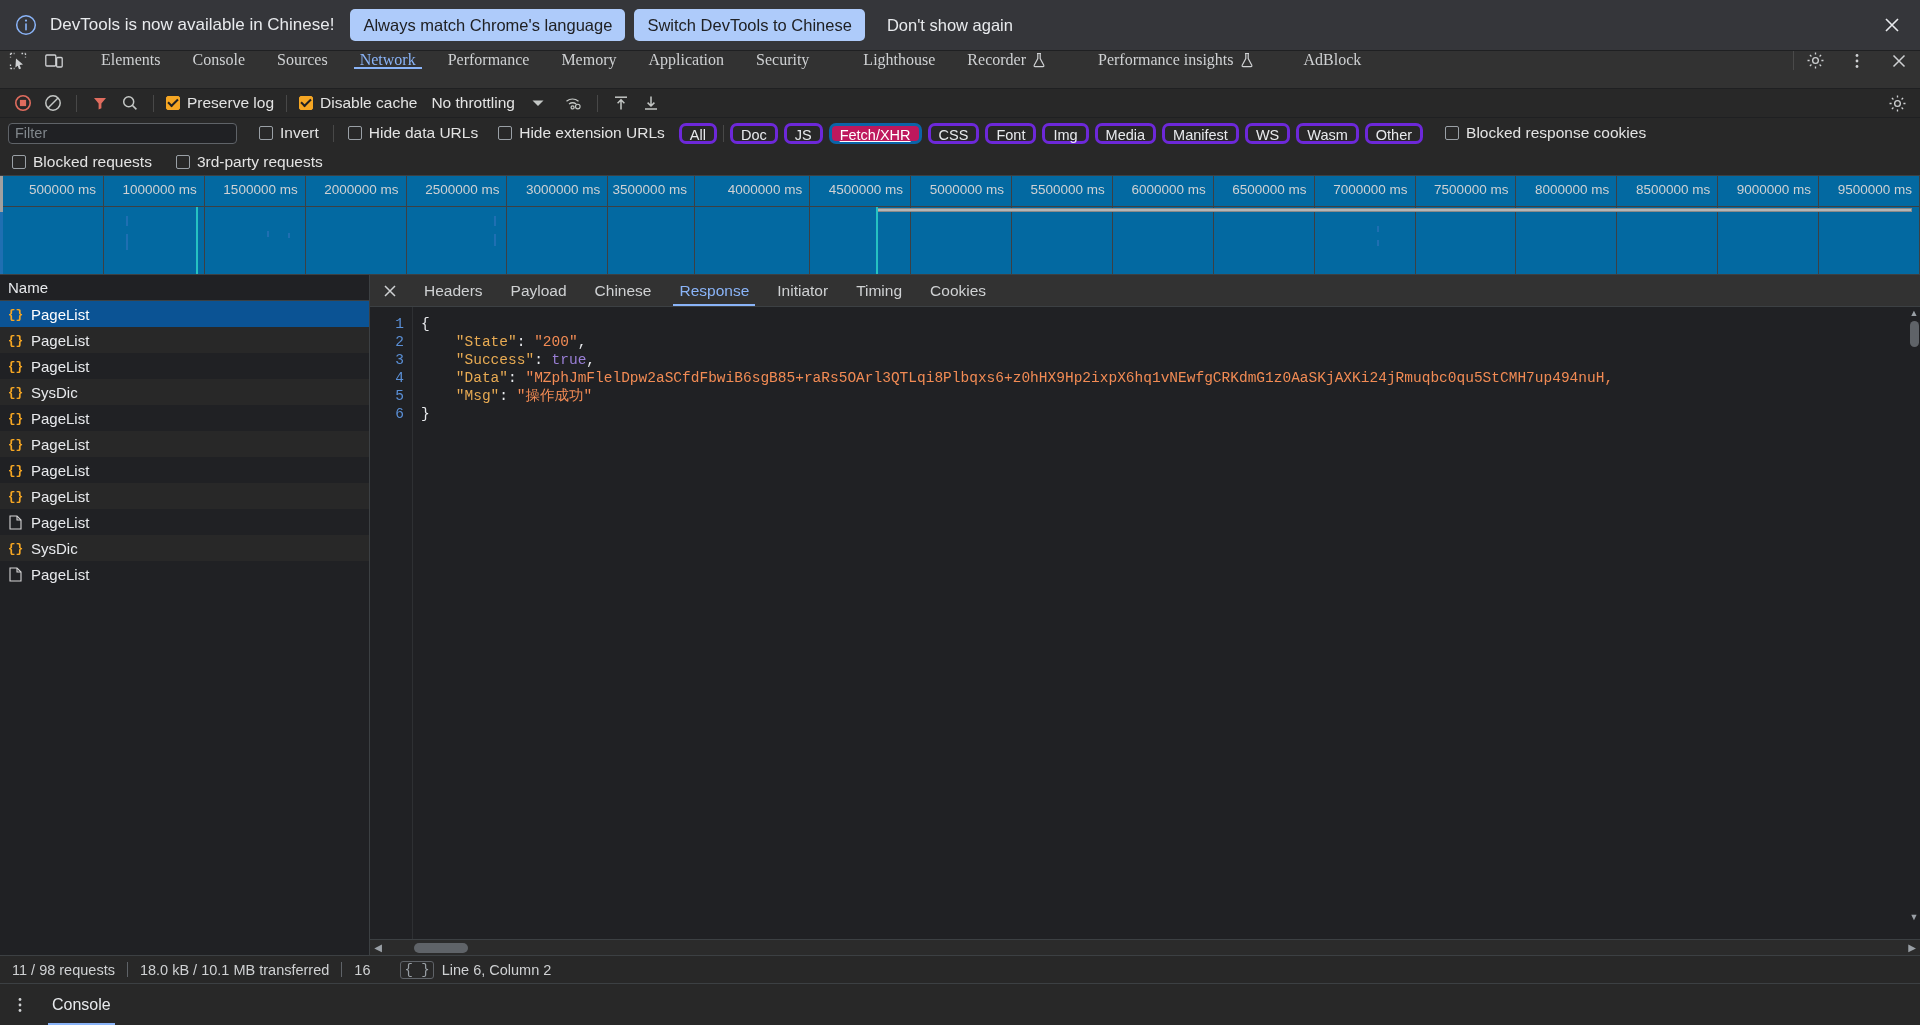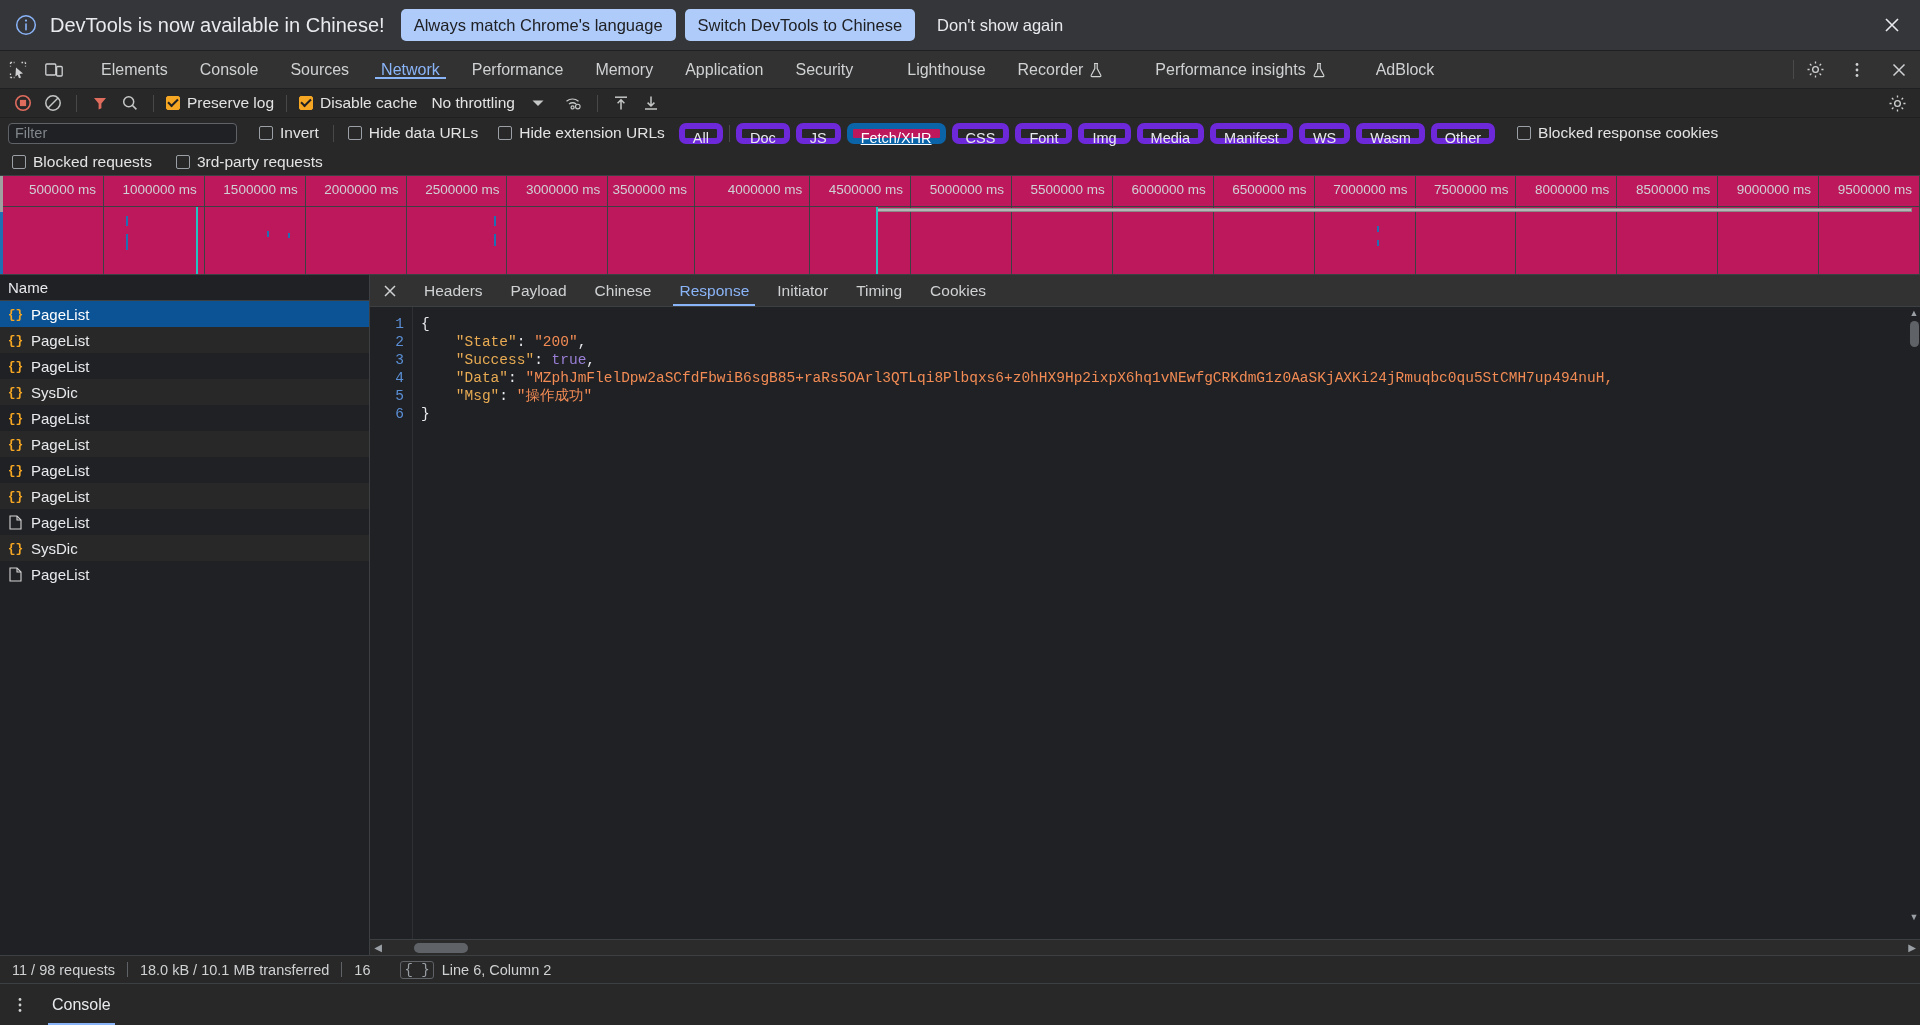--- a/index.html
+++ b/index.html
@@ -20,21 +20,21 @@
     padding: 0 14px;
     border-bottom: 1px solid #1f2022;
   }
   .infobar .ib-icon {
     width: 24px; height: 24px; flex: 0 0 24px;
     margin-right: 12px;
     display: flex; align-items: center; justify-content: center;
   }
   .infobar .ib-icon svg { display: block; }
   .infobar .ib-text {
-    font-size: 20px; color: #e8eaed; white-space: nowrap; margin-right: 16px;
+    font-size: 17px; color: #e8eaed; white-space: nowrap; margin-right: 16px;
   }
   .ib-btn {
     height: 32px; line-height: 32px;
     border-radius: 5px;
     padding: 0 13px;
     font-size: 16.5px;
     white-space: nowrap;
     margin-right: 9px;
     cursor: pointer;
     border: none;
@@ -45,23 +45,24 @@
   .infobar .ib-close {
     margin-left: auto; width: 28px; height: 28px;
     display: flex; align-items: center; justify-content: center;
     cursor: pointer; color: #bdc1c6;
   }
 
   
   .tabbar {
     height: 38px; flex: 0 0 38px;
     background: #323232;
-    display: flex; align-items: center;
+    display: flex; align-items: flex-start;
     border-bottom: 1px solid #1f2022;
     position: relative;
+    font-family: Liberation Serif, serif;
   }
   .tb-iconbtn {
     width: 36px; display: flex; align-items: center; justify-content: center;
     cursor: pointer; color: #cfd1d3;
   }
   .tb-sep { width: 1px; background: #4a4a4a; margin: 8px 6px; flex: 0 0 1px; }
   .tabs { display: flex; align-items: stretch; flex: 1 1 auto; min-width: 0; overflow: hidden; }
   .tab {
     display: flex; align-items: center; gap: 6px;
     padding: 0 16px;
@@ -117,42 +118,42 @@
   .filter-input {
     width: 229px; height: 21px;
     background: #202124; border: 1px solid #5f6368; border-radius: 4px;
     color: #e8eaed; font-size: 14.5px; padding: 0 6px;
     font-family: "Liberation Sans", sans-serif; outline: none;
   }
   .filter-input::placeholder { color: #80868b; }
   .frow-sep { width: 1px; height: 17px; background: #484848; margin: 0 10px; flex: 0 0 1px; }
   .chips { display: flex; align-items: center; gap: 6px; margin-left: 10px; }
   .chip {
-    border: 6px solid #6d28d9; border-radius: 7px;
+    border: 3px solid #6d28d9; border-radius: 7px;
     color: #e8eaed; background: transparent;
     font-size: 14.5px; height: 21px; line-height: 19px;
     padding: 0 8px; white-space: nowrap; cursor: pointer;
     font-family: "Liberation Sans", sans-serif;
   }
   .chip.sel { background: #be185d; border-color: #0b64a8; color: #ffffff; text-decoration: underline; }
   .chip-sep { width: 1px; height: 17px; background: #484848; flex: 0 0 1px; }
 
   
   .blockedrow {
     height: 28px; flex: 0 0 28px;
     background: #282828;
     display: flex; align-items: center;
     padding: 0 8px; gap: 16px;
     border-bottom: 1px solid #3c4043;
   }
 
   
   .overview {
     height: 99px; flex: 0 0 99px;
-    background: #be185d;
+    background: #0369a1;
     position: relative;
     border-bottom: 1px solid #3c4043;
     overflow: hidden;
   }
   .ov-ruler { position: absolute; inset: 0; }
   .ov-cell {
     position: absolute; top: 0; bottom: 0;
     border-right: 1px solid #3c4043;
   }
   .ov-label {

